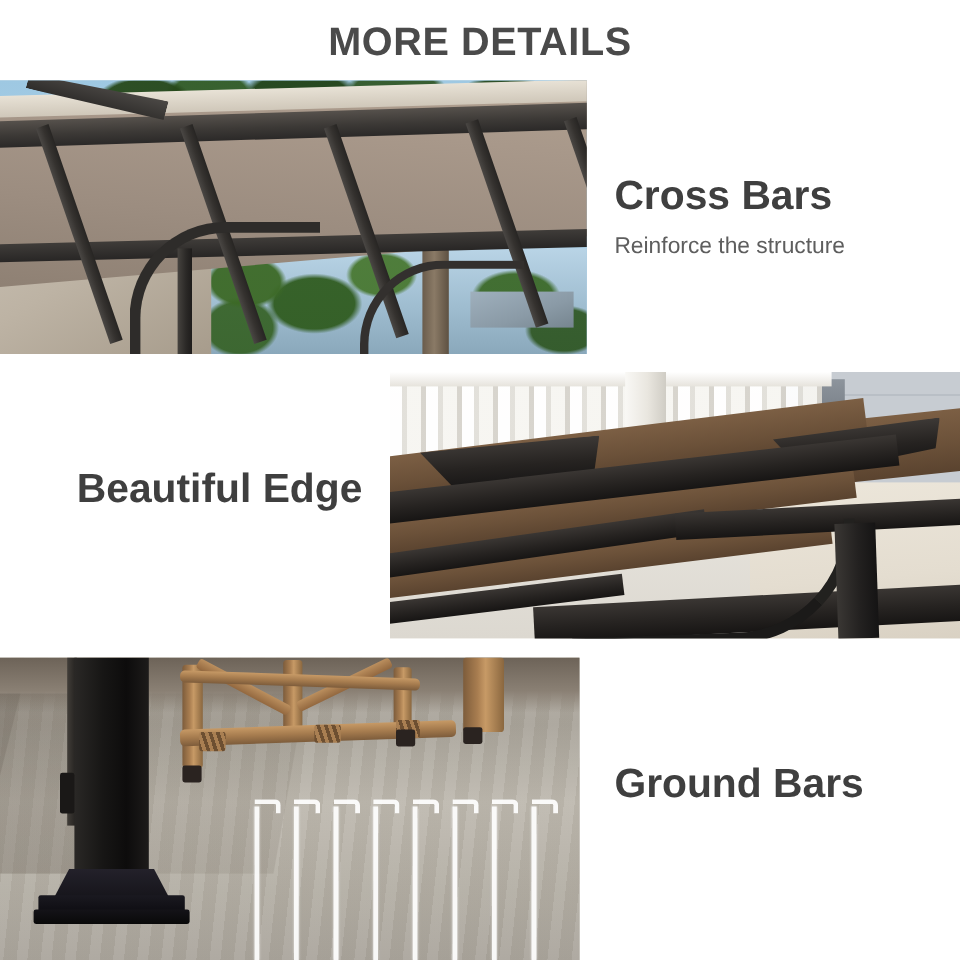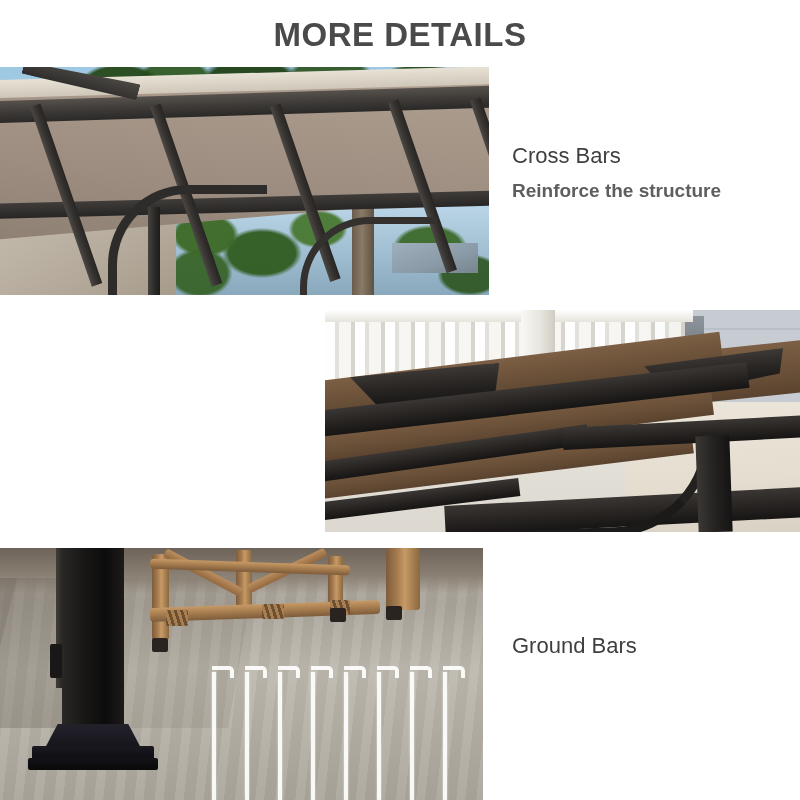--- a/index.html
+++ b/index.html
@@ -388,29 +388,29 @@
     width: 22px; height: 12px;
     border-top: 4px solid rgba(255,255,255,.92);
     border-right: 4px solid rgba(255,255,255,.92);
     border-top-right-radius: 5px;
     box-sizing: border-box;
   }
 
   
   .caption { position: absolute; }
   .caption .cap-title {
-    font-size: 22px;
-    font-weight: normal;
+    font-size: 34px;
+    font-weight: bold;
     color: #3f3f3f;
     line-height: 1.25;
     white-space: nowrap;
   }
   .caption .cap-sub {
     font-size: 19px;
-    font-weight: bold;
+    font-weight: normal;
     color: #5e5e5e;
     line-height: 1.45;
     margin-top: 7px;
     white-space: nowrap;
   }
   #caption-crossbars { left: 512px; top: 142px; text-align: left; }
   #caption-edge      { right: 498px; top: 386px; text-align: right; }
   #caption-nails     { left: 512px; top: 632px; text-align: left; }
 </style>
 </head>
@@ -461,20 +461,21 @@
   <div class="p2-beam bm1"></div>
   <div class="p2-beam bm2"></div>
   <div class="p2-beam bm3"></div>
   <div class="p2-beam bm4"></div>
   <div class="p2-beam bm5"></div>
   <div class="p2-hose"></div>
   <div class="p2-post"></div>
 </div>
 
 <div class="caption" id="caption-edge">
+  <div class="cap-title">Beautiful Edge</div>
 </div>
 
 <div class="photo-panel" id="panel-nails">
   <div class="p3-ground"></div>
   <div class="p3-shadowtop"></div>
   <div class="p3-streaks"></div>
 
   <div class="p3-rattan-leg l1"></div>
   <div class="p3-rattan-leg l2"></div>
   <div class="p3-rattan-leg l3"></div>

